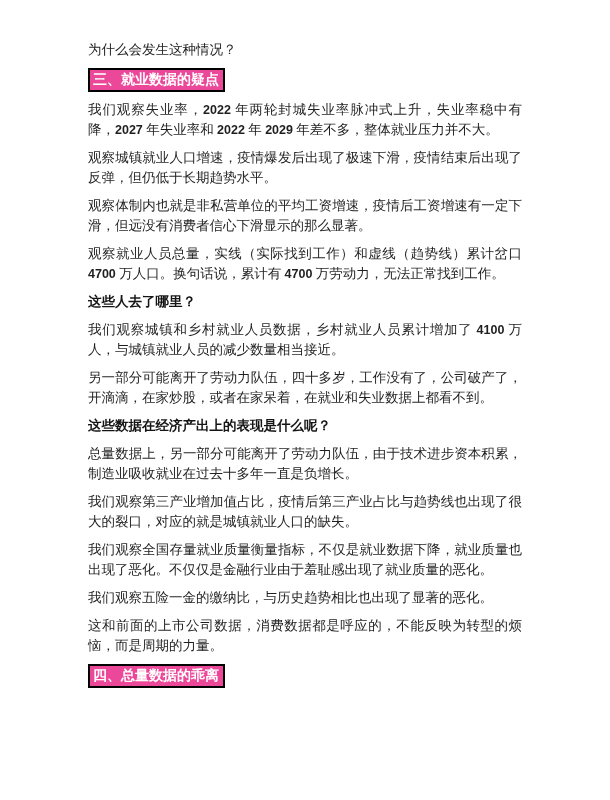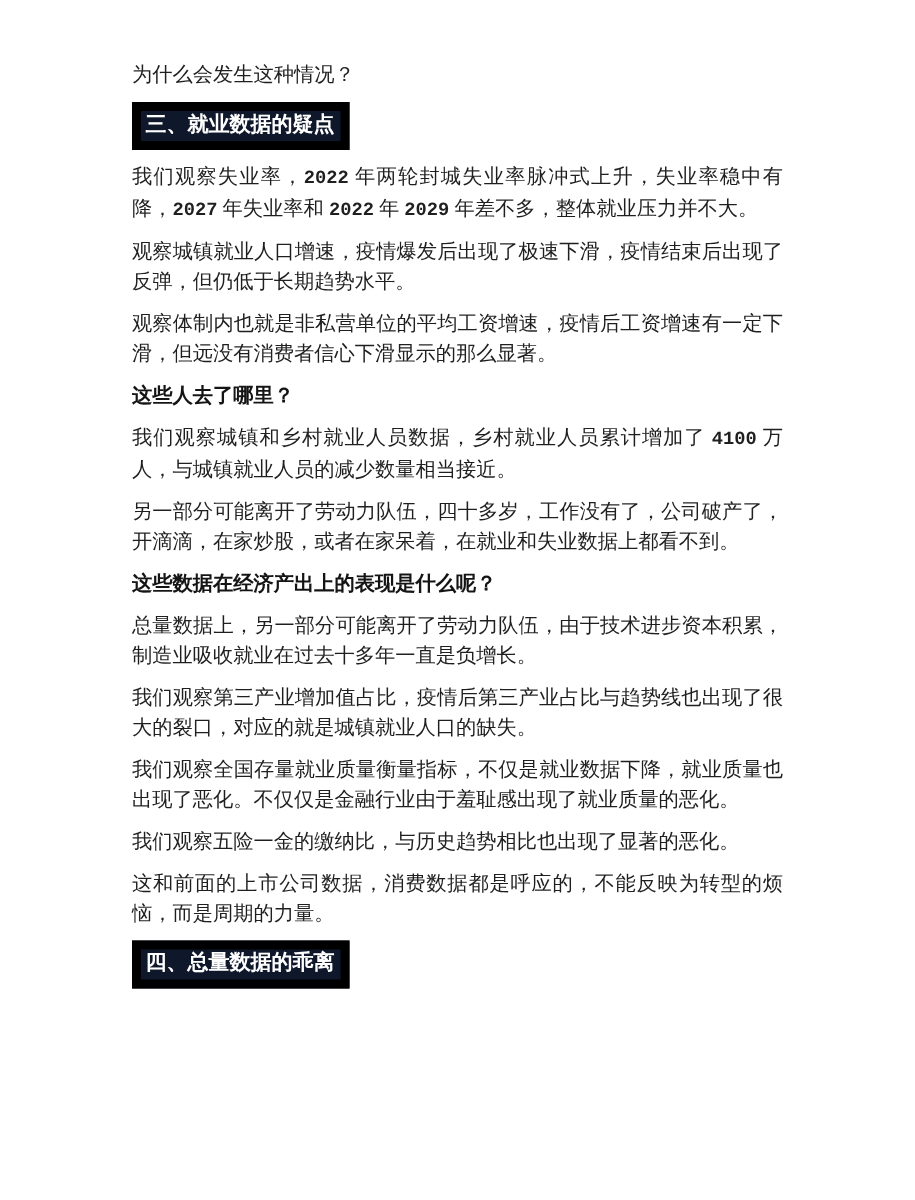--- a/index.html
+++ b/index.html
@@ -27,30 +27,30 @@
   .question {
     margin: 0 0 8px 0;
     font-weight: bold;
     color: #141414;
   }
   .heading-wrap {
     margin: 0 0 8px 0;
   }
   .heading {
     display: inline-block;
-    background: #0f172a;
-    border: 6px solid #000000;
+    background: #ec4899;
+    border: 2px solid #000000;
     color: #ffffff;
     font-weight: bold;
     font-size: 14px;
     line-height: 17px;
     padding: 1px 4px 2px 3px;
   }
   .num {
-    font-family: Liberation Mono, monospace;
+    font-family: Liberation Sans, sans-serif;
     font-weight: bold;
     font-size: 12.5px;
   }
 </style>
 </head>
 <body>
 
 <div class="page">
 
   <p class="para">为什么会发生这种情况？</p>
@@ -58,20 +58,21 @@
   <div class="heading-wrap">
     <span class="heading">三、就业数据的疑点</span>
   </div>
 
   <p class="para">我们观察失业率，<span class="num">2022</span> 年两轮封城失业率脉冲式上升，失业率稳中有降，<span class="num">2027</span> 年失业率和 <span class="num">2022</span> 年 <span class="num">2029</span> 年差不多，整体就业压力并不大。</p>
 
   <p class="para">观察城镇就业人口增速，疫情爆发后出现了极速下滑，疫情结束后出现了反弹，但仍低于长期趋势水平。</p>
 
   <p class="para">观察体制内也就是非私营单位的平均工资增速，疫情后工资增速有一定下滑，但远没有消费者信心下滑显示的那么显著。</p>
 
+  <p class="para">观察就业人员总量，实线（实际找到工作）和虚线（趋势线）累计岔口 <span class="num">4700</span> 万人口。换句话说，累计有 <span class="num">4700</span> 万劳动力，无法正常找到工作。</p>
 
   <p class="question">这些人去了哪里？</p>
 
   <p class="para">我们观察城镇和乡村就业人员数据，乡村就业人员累计增加了 <span class="num">4100</span> 万人，与城镇就业人员的减少数量相当接近。</p>
 
 
   <p class="para">另一部分可能离开了劳动力队伍，四十多岁，工作没有了，公司破产了，开滴滴，在家炒股，或者在家呆着，在就业和失业数据上都看不到。</p>
 
   <p class="question">这些数据在经济产出上的表现是什么呢？</p>
 

